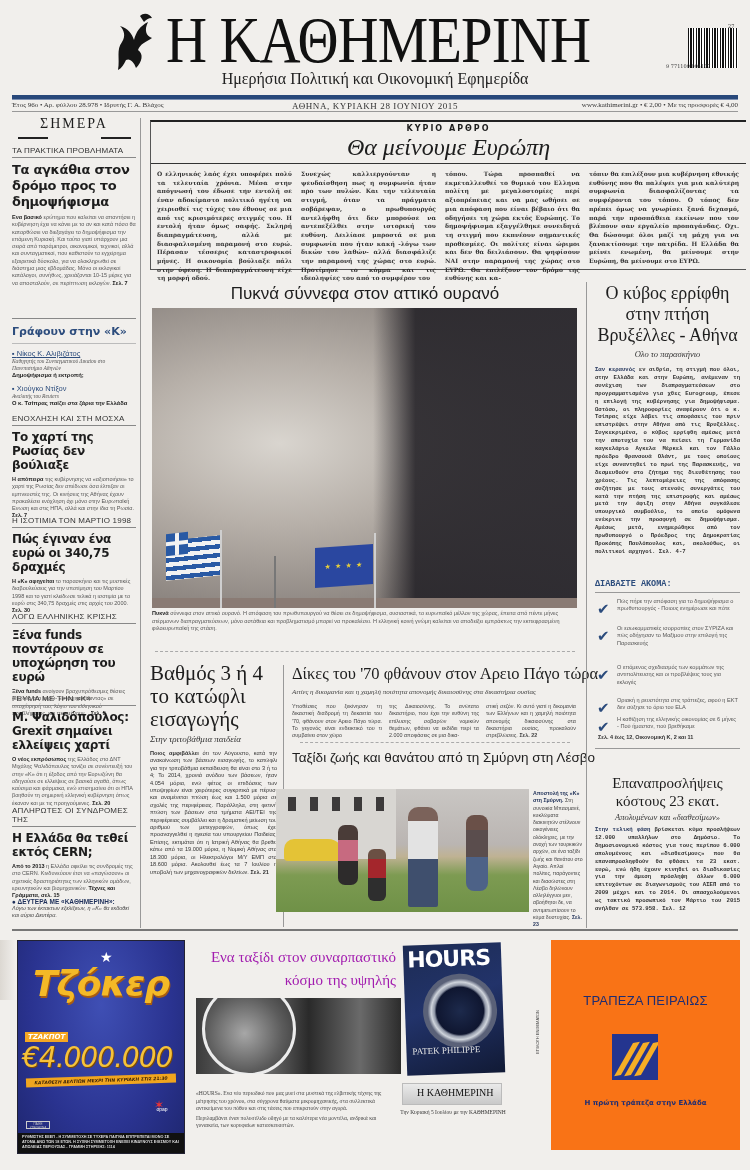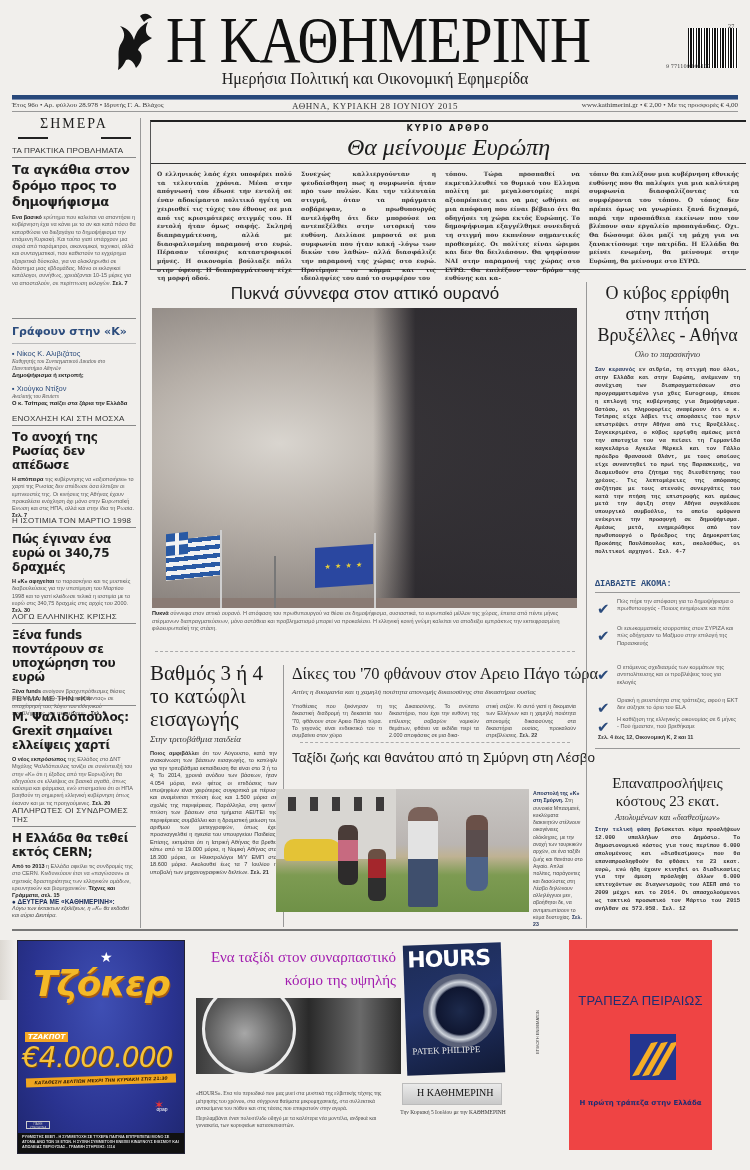--- a/index.html
+++ b/index.html
@@ -130,21 +130,21 @@
   #ad-hours-body { left: 196px; top: 1090px; width: 200px; font-family: "Liberation Serif", serif; font-size: 5.6px; line-height: 7.5px; color: #444; }
   #hours-mag { left: 405px; top: 944px; width: 98px; height: 130px; background: linear-gradient(160deg, #1d2c54 0%, #22336a 45%, #111a35 100%); transform: rotate(-2deg); overflow: hidden; }
   #hours-mag-title { left: 4px; top: 2px; font-family: "DejaVu Sans", sans-serif; font-weight: bold; font-size: 22px; color: #fff; letter-spacing: -1px; }
   #hours-watch { left: 18px; top: 30px; width: 74px; height: 74px; border-radius: 50%; background: radial-gradient(circle at 50% 50%, #1d2a4c 0%, #0f1630 45%, #8f96a6 49%, #cfd4dc 55%, #5a6178 62%); }
   #hours-patek { left: 6px; top: 102px; font-family: "Liberation Serif", serif; font-size: 9px; color: #e6e6e6; line-height: 9px; }
   #hours-paper { left: 402px; top: 1083px; width: 100px; height: 22px; background: linear-gradient(180deg, #eaeaea, #c9c9c9); border: 1px solid #bbb; }
   #hours-paper-title { left: 14px; top: 3px; font-family: "Liberation Serif", serif; font-size: 10px; color: #111; white-space: nowrap; }
   #hours-paper-caption { left: 398px; top: 1109px; width: 110px; font-family: "Liberation Serif", serif; font-size: 5.5px; color: #333; text-align: center; }
   #hours-side-label { left: 535px; top: 1010px; font-size: 4px; color: #444; writing-mode: vertical-rl; transform: rotate(180deg); font-family: "Liberation Sans", sans-serif; }
 
-  #ad-piraeus { left: 569px; top: 940px; width: 143px; height: 210px; background: #ef4444; }
+  #ad-piraeus { left: 551px; top: 940px; width: 189px; height: 210px; background: #f97316; }
   #piraeus-name { left: 0; width: 100%; top: 53px; text-align: center; font-family: "Liberation Sans", sans-serif; font-size: 13px; color: #1f2d72; letter-spacing: 0.2px; }
   #piraeus-logo { left: 61px; top: 94px; width: 46px; height: 46px; background: #24358f; overflow: hidden; }
   .piraeus-stripe { width: 6px; height: 34px; background: #f6ae26; top: 8px; transform: skewX(-38deg) rotate(-12deg); }
   #piraeus-tagline { left: 0; width: 100%; top: 159px; text-align: center; font-family: "DejaVu Sans", sans-serif; font-weight: bold; font-size: 7px; color: #1f2d72; }
 
   #fold-shadow { left: 0; top: 940px; width: 16px; height: 60px; background: linear-gradient(90deg, #dcd8d2, rgba(0,0,0,0)); }
 </style>
 </head>
 <body>
 
@@ -170,34 +170,34 @@
 
 <div class="abs lcol" style="top:146px;">
   <div class="kicker">ΤΑ ΠΡΑΚΤΙΚΑ ΠΡΟΒΛΗΜΑΤΑ</div>
   <div class="l-head" style="font-size:13px;line-height:16px;">Τα αγκάθια στον δρόμο προς το δημοψήφισμα</div>
   <div class="l-body"><b>Ενα βασικό</b><span> ερώτημα που καλείται να απαντήσει η κυβέρνηση έχει να κάνει με το αν και κατά πόσο θα κατορθώσει να διεξαγάγει το δημοψήφισμα την επόμενη Κυριακή. Και τούτο γιατί υπάρχουν μια σειρά από παράμετροι, οικονομικοί, τεχνικοί, αλλά και συνταγματικοί, που καθιστούν το εγχείρημα εξαιρετικά δύσκολο, για να ολοκληρωθεί σε διάστημα μιας εβδομάδας. Μόνο οι εκλογικοί κατάλογοι, συνήθως, χρειάζονται 10-15 μέρες για να αποσταλούν, σε περίπτωση εκλογών.</span> <b>Σελ. 7</b></div>
 </div>
 
 <div class="abs lcol" style="top:318px;">
   <div class="blue-head" style="border-top:1px solid #888;padding-top:6px;">Γράφουν στην «Κ»</div>
   <div style="border-top:1px solid #bbb;margin-top:5px;padding-top:5px;">
-    <div class="sans" style="font-size:7.5px;color:#2d4d7d;"><span>▪ </span><span>Νίκος Κ. Αλιβιζάτος</span></div>
+    <div class="sans" style="font-size:7.5px;color:#2d4d7d;text-decoration:underline;"><span>▪ </span><span>Νίκος Κ. Αλιβιζάτος</span></div>
     <div class="serif" style="font-style:italic;font-size:5.5px;line-height:7px;color:#555;">Καθηγητής του Συνταγματικού Δικαίου στο Πανεπιστήμιο Αθηνών</div>
     <div class="sans" style="font-size:5.8px;font-weight:bold;color:#222;">Δημοψήφισμα ή εκτροπή;</div>
   </div>
   <div style="margin-top:6px;">
     <div class="sans" style="font-size:7.5px;color:#2d4d7d;"><span>▪ </span><span>Χιούγκο Ντίξον</span></div>
     <div class="serif" style="font-style:italic;font-size:5.5px;line-height:7px;color:#555;">Αναλυτής του Reuters</div>
     <div class="sans" style="font-size:5.8px;font-weight:bold;color:#222;">Ο κ. Τσίπρας παίζει στα ζάρια την Ελλάδα</div>
   </div>
 </div>
 
 <div class="abs lcol" style="top:414px;">
   <div class="kicker">ΕΝΟΧΛΗΣΗ ΚΑΙ ΣΤΗ ΜΟΣΧΑ</div>
-  <div class="l-head">Το ανοχή της Ρωσίας δεν απέδωσε</div>
+  <div class="l-head">Το χαρτί της Ρωσίας δεν βούλιαξε</div>
   <div class="l-body"><b>Η απόπειρα</b><span> της κυβέρνησης να «αξιοποιήσει» το χαρτί της Ρωσίας δεν απέδωσε όσα έλπιζαν οι εμπνευστές της. Οι κινήσεις της Αθήνας έχουν προκαλέσει ενόχληση όχι μόνο στην Ευρωπαϊκή Ενωση και στις ΗΠΑ, αλλά και στην ίδια τη Ρωσία.</span> <b>Σελ. 7</b></div>
 </div>
 
 <div class="abs lcol" style="top:516px;">
   <div class="kicker">Η ΙΣΟΤΙΜΙΑ ΤΟΝ ΜΑΡΤΙΟ 1998</div>
   <div class="l-head">Πώς έγιναν ένα ευρώ οι 340,75 δραχμές</div>
   <div class="l-body"><b>Η «Κ» αφηγείται</b><span> το παρασκήνιο και τις μυστικές διαβουλεύσεις για την υποτίμηση του Μαρτίου 1998 και το γιατί κλείδωσε τελικά η ισοτιμία με το ευρώ στις 340,75 δραχμές στις αρχές του 2000.</span> <b>Σελ. 30</b></div>
 </div>
 
 <div class="abs lcol" style="top:612px;">

